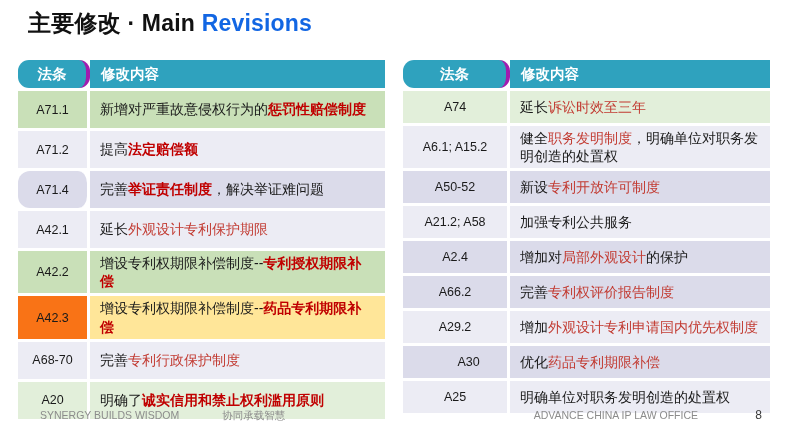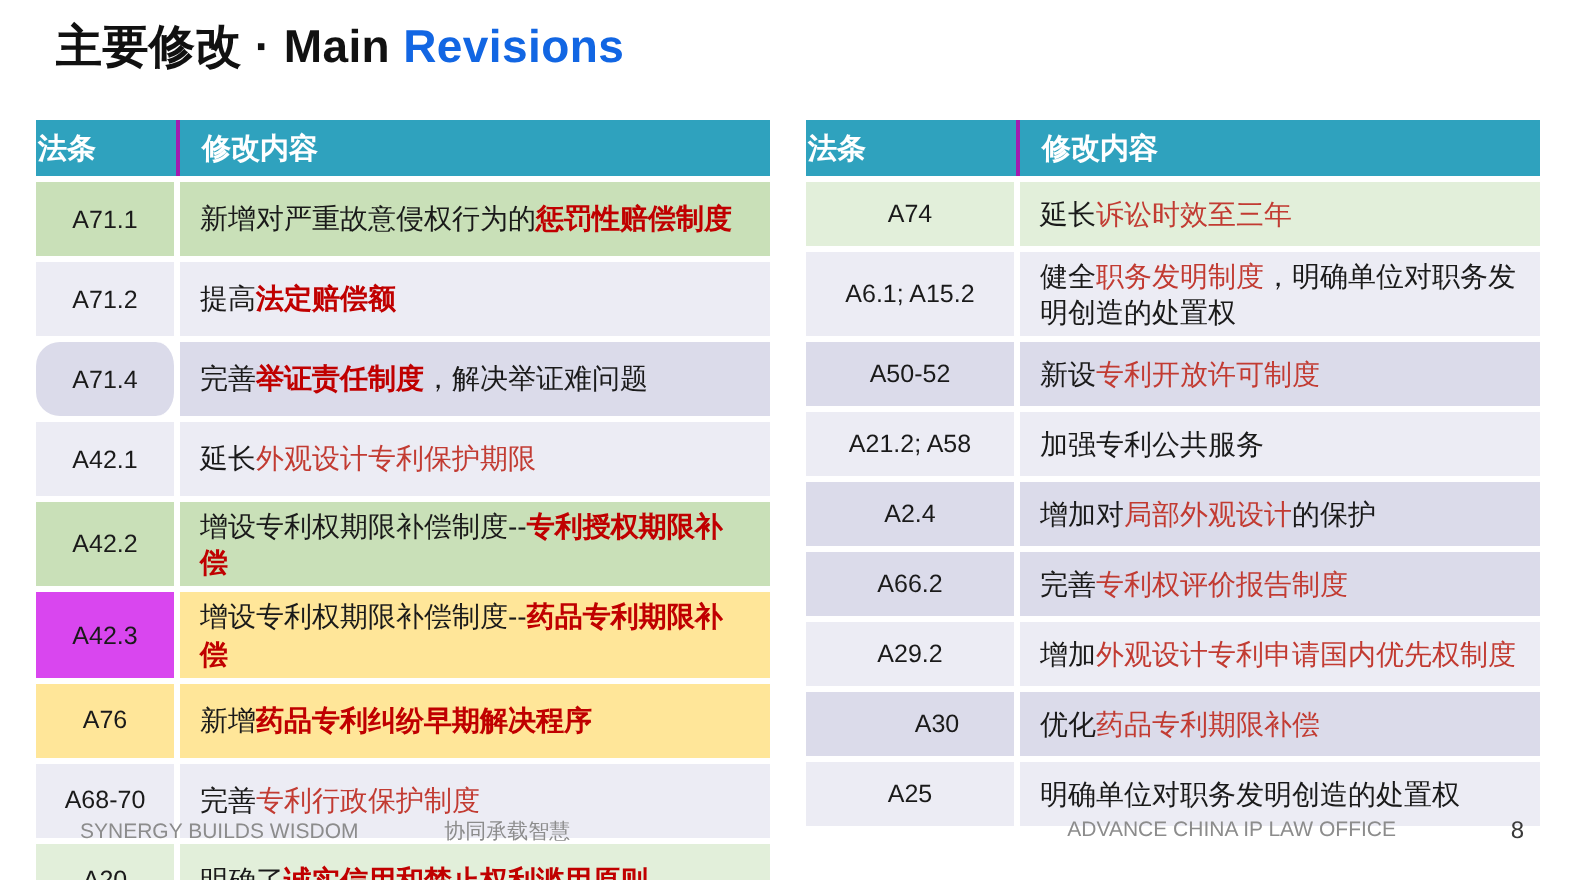--- a/index.html
+++ b/index.html
@@ -15,21 +15,21 @@
   .tbl{
     position:absolute;top:57px;border-collapse:separate;border-spacing:0 3px;
     table-layout:fixed;
   }
   .tbl.left{left:18px;width:367px;}
   .tbl.right{left:403px;width:367px;}
   .tbl th{
     background:var(--c-header);color:#fff;font-size:14.5px;font-weight:bold;
     height:26px;vertical-align:middle;
   }
-  .tbl th.h-article{text-align:left;border-right:2px solid #a21caf;}
+  .tbl th.h-article{text-align:center;border-right:4px solid #a21caf;border-radius:11px;}
   .tbl th.h-content{text-align:left;padding-left:11px;}
   .tbl.left col.c1{width:72px;} .tbl.left col.c2{width:295px;}
   .tbl.right col.c1{width:107px;} .tbl.right col.c2{width:260px;}
   .tbl td{vertical-align:middle;}
   .tbl.left td{height:31px;}
   .tbl.right td{height:26px;}
   td.article{
     text-align:center;font-size:12.5px;color:#1a1a1a;
     border-right:3px solid #fff;
   }
@@ -84,26 +84,22 @@
         </tr>
         <tr>
           <td class="article" style="background: rgb(236, 236, 244);">A42.1</td>
           <td class="content" style="background: rgb(236, 236, 244);"><span class="seg-k">延长</span><span class="seg-r">外观设计专利保护期限</span></td>
         </tr>
         <tr>
           <td class="article" style="background: rgb(201, 224, 184);">A42.2</td>
           <td class="content" style="background: rgb(201, 224, 184);"><span class="seg-k">增设专利权期限补偿制度--</span><span class="seg-rb">专利授权期限补偿</span></td>
         </tr>
         <tr>
-          <td class="article" style="background: #d946ef;">A42.3</td>
+          <td class="article" style="background: #f97316;">A42.3</td>
           <td class="content" style="background: rgb(255, 230, 153);"><span class="seg-k">增设专利权期限补偿制度--</span><span class="seg-rb">药品专利期限补偿</span></td>
-        </tr>
-        <tr>
-          <td class="article" style="background: rgb(255, 230, 153);">A76</td>
-          <td class="content" style="background: rgb(255, 230, 153);"><span class="seg-k">新增</span><span class="seg-rb">药品专利纠纷早期解决程序</span></td>
         </tr>
         <tr>
           <td class="article" style="background: rgb(236, 236, 244);">A68-70</td>
           <td class="content" style="background: rgb(236, 236, 244);"><span class="seg-k">完善</span><span class="seg-r">专利行政保护制度</span></td>
         </tr>
         <tr>
           <td class="article" style="background: rgb(226, 239, 218);">A20</td>
           <td class="content" style="background: rgb(226, 239, 218);"><span class="seg-k">明确了</span><span class="seg-rb">诚实信用和禁止权利滥用原则</span></td>
         </tr>
       </tbody>

